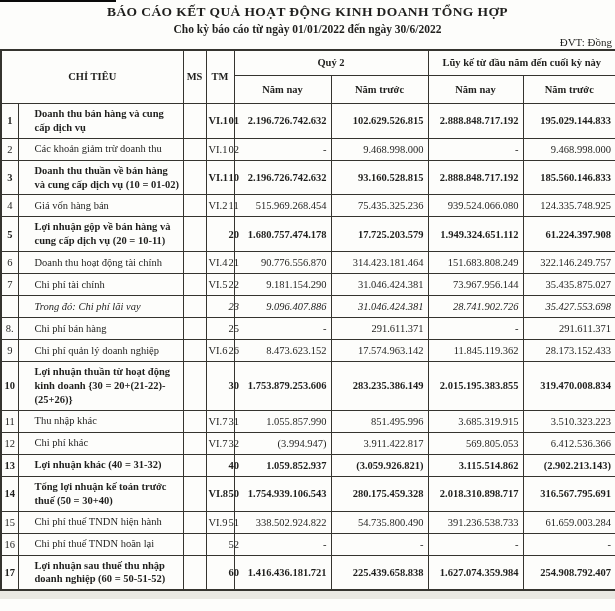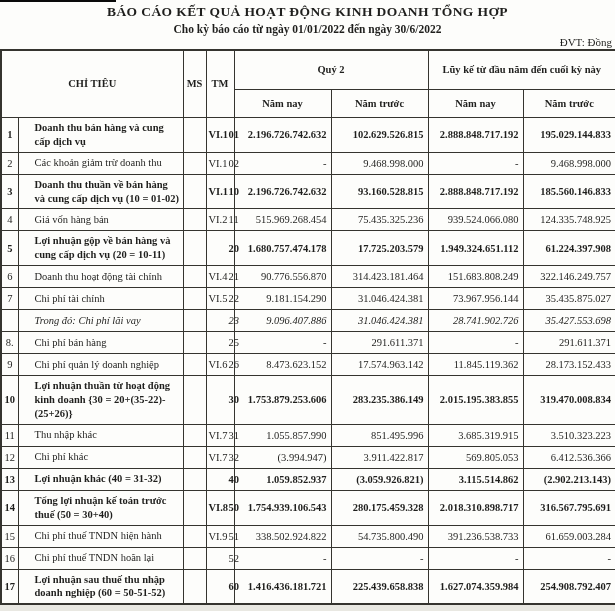--- a/index.html
+++ b/index.html
@@ -45,21 +45,21 @@
     border: 1px solid #35342f;
   }
   table.report { border-width: 2px; }
   th {
     font-weight: 700;
     text-align: center;
     vertical-align: middle;
     font-size: 10.5px;
     padding: 3px 2px;
   }
-  thead tr.h1 th { height: 40px; }
+  thead tr.h1 th { height: 26px; }
   thead tr.h2 th { height: 28px; }
   tbody td {
     vertical-align: middle;
     padding: 3px 2px;
     border-top: 1px dashed #bdbcb0;
     border-bottom: 1px dashed #bdbcb0;
     height: 22px;
   }
   tbody tr:first-child td { border-top: 1px solid #35342f; }
   tbody tr:last-child td  { border-bottom: 2px solid #35342f; }
@@ -207,21 +207,21 @@
     <td class="c-label">Chi phí quản lý doanh nghiệp</td>
     <td class="c-ms">26</td>
     <td class="c-tm">VI.6</td>
     <td class="c-num">8.473.623.152</td>
     <td class="c-num">17.574.963.142</td>
     <td class="c-num">11.845.119.362</td>
     <td class="c-num">28.173.152.433</td>
   </tr>
         <tr class="bold">
     <td class="c-no">10</td>
-    <td class="c-label">Lợi nhuận thuần từ hoạt động kinh doanh {30 = 20+(35-22)-(25+26)}</td>
+    <td class="c-label">Lợi nhuận thuần từ hoạt động kinh doanh {30 = 20+(21-22)-(25+26)}</td>
     <td class="c-ms">30</td>
     <td class="c-tm"></td>
     <td class="c-num">1.753.879.253.606</td>
     <td class="c-num">283.235.386.149</td>
     <td class="c-num">2.015.195.383.855</td>
     <td class="c-num">319.470.008.834</td>
   </tr>
         <tr>
     <td class="c-no">11</td>
     <td class="c-label">Thu nhập khác</td>

